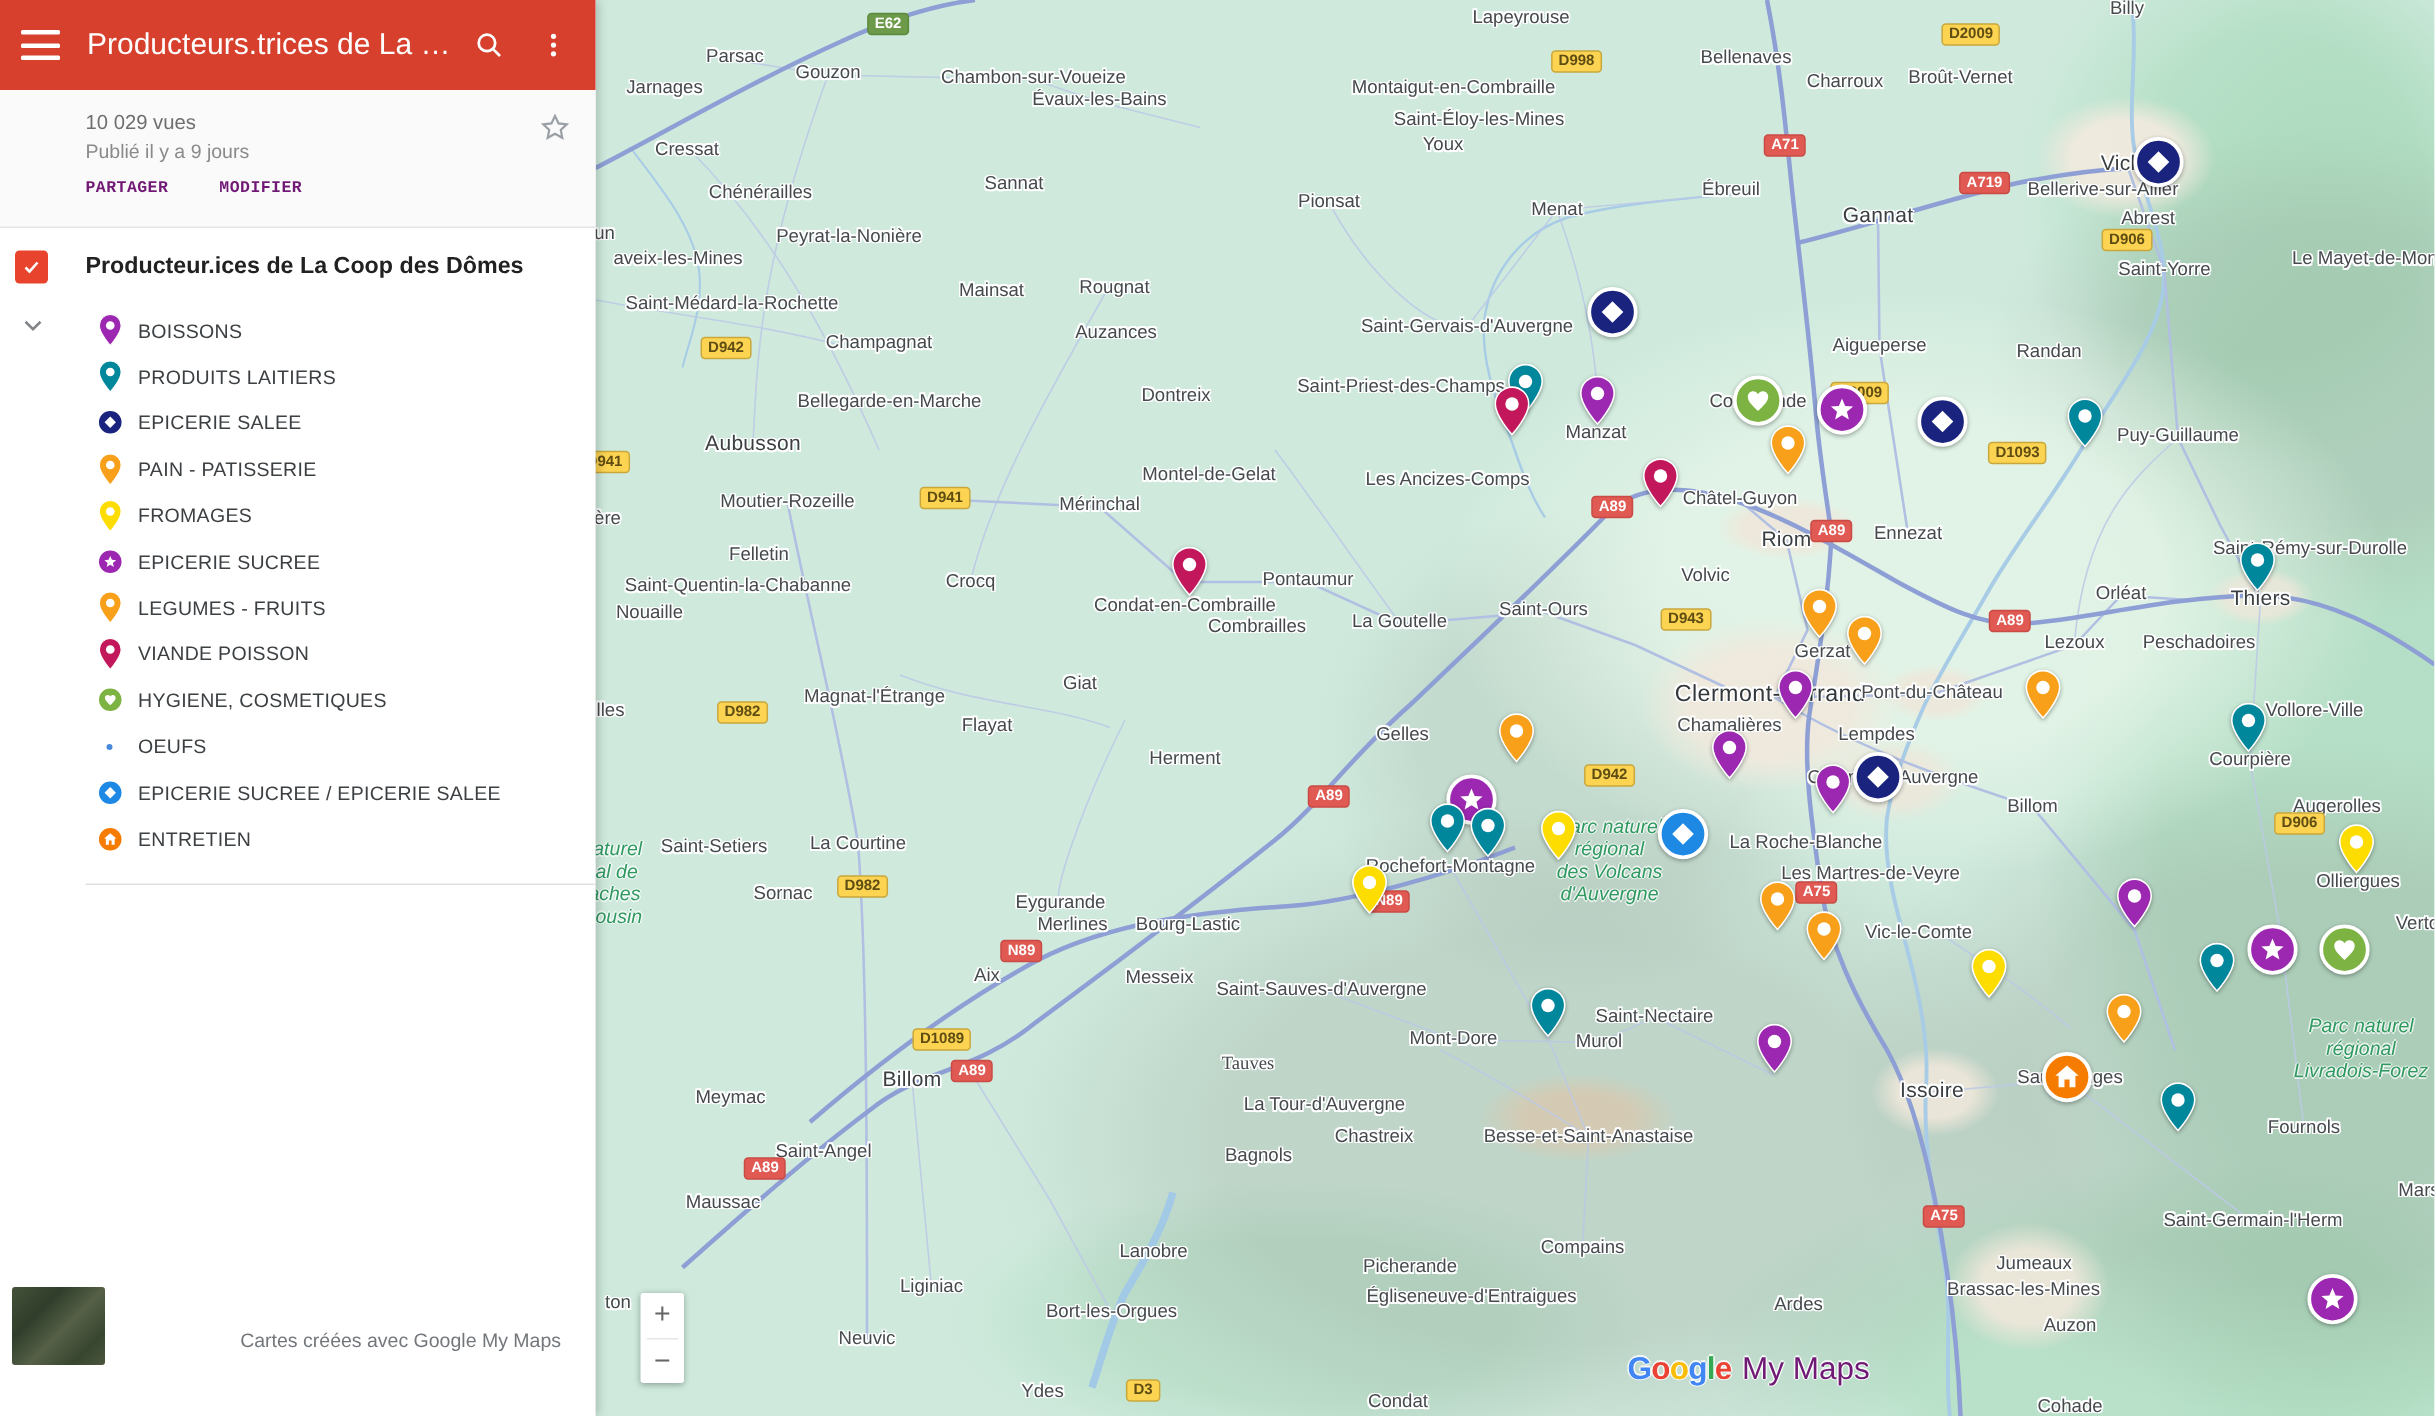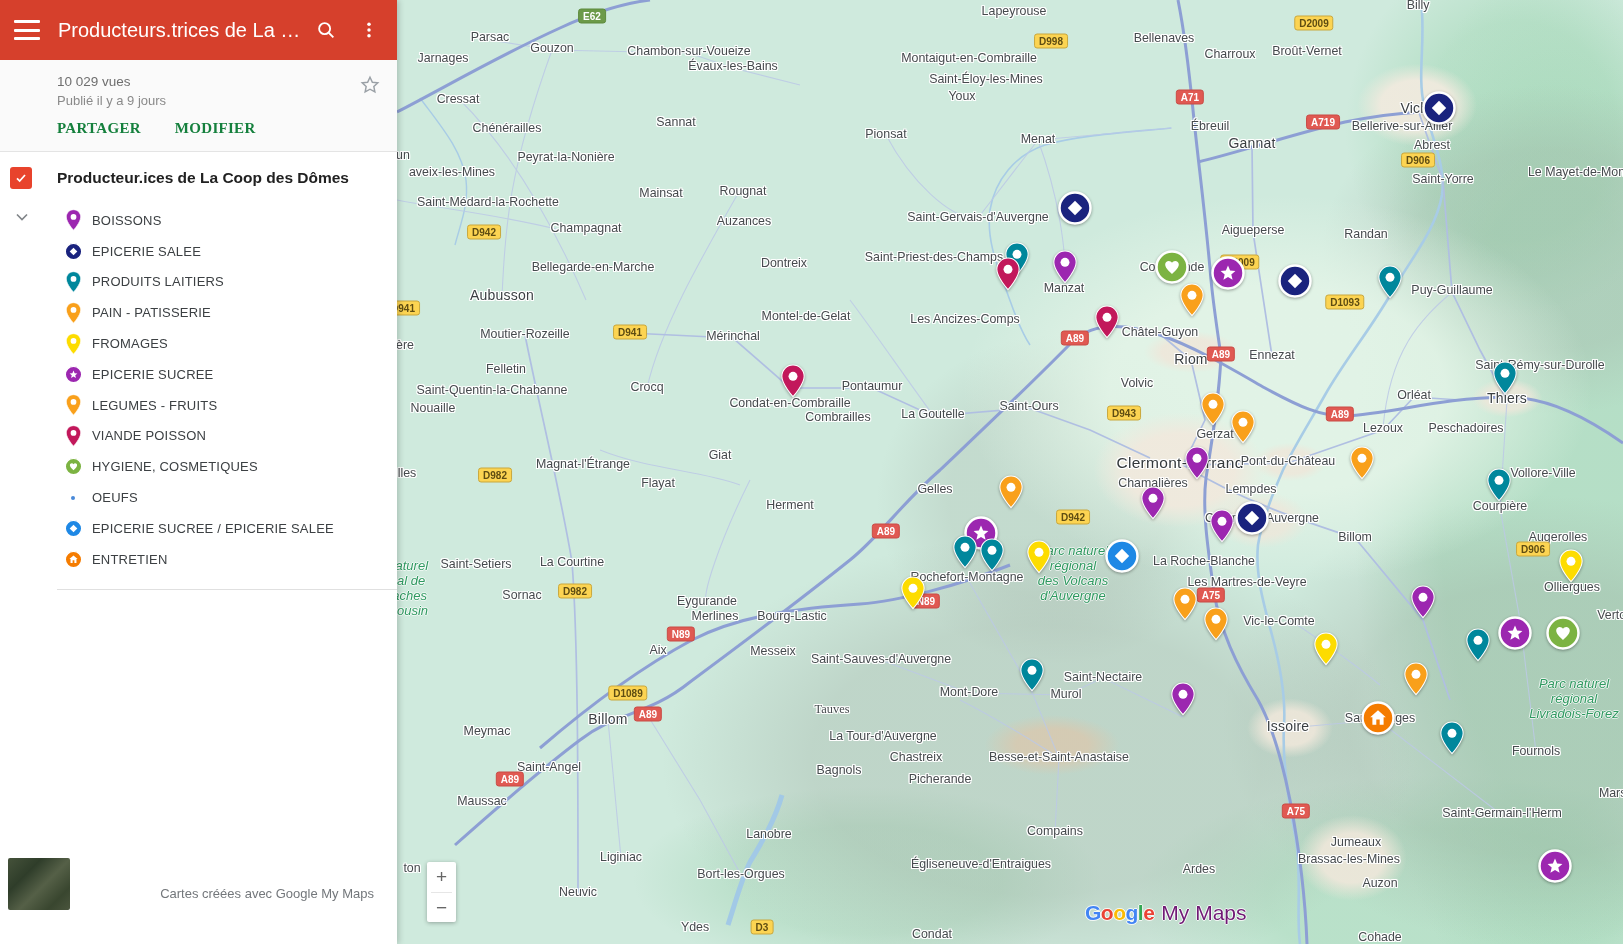--- a/index.html
+++ b/index.html
@@ -12,21 +12,21 @@
   .topbar { position:relative; height:60px; background:#d6402c; display:flex; align-items:center; padding:0 14px; }
   .hamburger { width:26px; height:20px; display:flex; flex-direction:column; justify-content:space-between; cursor:pointer; background:none; border:none; }
   .hamburger span { display:block; height:3px; background:#fff; border-radius:1px; }
   .topbar h1 { color:#fff; font-size:20px; font-weight:400; margin-left:18px; flex:1; white-space:nowrap; overflow:hidden; }
   .icon-btn { background:none; border:none; cursor:pointer; padding:4px; display:flex; align-items:center; }
   .infobox { position:relative; padding:14px 16px 12px 57px; background:#fafafa; border-bottom:1px solid #e4e4e4; height:92px; }
   .views { font-size:13.5px; color:#6f6f6f; }
   .published { font-size:13px; color:#8a8a8a; margin-top:4px; }
   .star-btn { position:absolute; right:16px; top:14px; background:none; border:none; cursor:pointer; }
   .actions { margin-top:12px; display:flex; gap:34px; }
-  .actions button { background:none; border:none; color:#15803d; font-weight:bold; font-size:15px; letter-spacing:.3px; cursor:pointer; font-family:Liberation Serif, serif; }
+  .actions button { background:none; border:none; color:#701a75; font-weight:bold; font-size:11px; letter-spacing:.3px; cursor:pointer; font-family:Liberation Mono, monospace; }
 
   .legend { position:relative; padding-top:15px; }
   .legend-head { display:flex; align-items:flex-start; padding:0 16px 0 10px; }
   .checkbox { width:22px; height:22px; background:#e8432c; border-radius:3px; display:inline-flex; align-items:center; justify-content:center; cursor:pointer; flex:none; }
   .legend-title { font-size:15.5px; font-weight:bold; color:#212121; margin-left:25px; margin-top:2px; }
   .legend-body { position:relative; margin-top:16px; }
   .chevron { position:absolute; left:12px; top:2px; cursor:pointer; }
   .legend-list { list-style:none; }
   .legend-item { display:flex; align-items:center; height:30.8px; padding-left:62px; cursor:pointer; }
   .legend-item .licon { width:22px; display:flex; justify-content:center; align-items:center; flex:none; }
@@ -155,35 +155,35 @@
               <span class="licon">
                 <svg width="17" height="22" viewBox="0 0 24 32">
                   <path d="M12 1C6.1 1 1.5 5.7 1.5 11.6 1.5 19.2 12 30.8 12 30.8s10.5-11.6 10.5-19.2C22.5 5.7 17.9 1 12 1Z" fill="#9C27B0" stroke="#fff" stroke-width="1"></path>
                   <circle cx="12" cy="11.6" r="4.2" fill="#fff"></circle>
                 </svg>
               </span>
               <span class="llabel">BOISSONS</span>
             </li>
             <li class="legend-item">
               <span class="licon">
+                <svg width="17" height="22" viewBox="0 0 24 32">
+                  <path d="M12 1C6.1 1 1.5 5.7 1.5 11.6 1.5 19.2 12 30.8 12 30.8s10.5-11.6 10.5-19.2C22.5 5.7 17.9 1 12 1Z" fill="#00879C" stroke="#fff" stroke-width="1"></path>
+                  <circle cx="12" cy="11.6" r="4.2" fill="#fff"></circle>
+                </svg>
+              </span>
+              <span class="llabel">PRODUITS LAITIERS</span>
+            </li>
+            <li class="legend-item">
+              <span class="licon">
                 <svg width="19" height="19" viewBox="0 0 36 36">
                   <circle cx="18" cy="18" r="15.5" fill="#1A237E" stroke="#fff" stroke-width="2.5"></circle>
                   <rect x="12.9" y="12.9" width="10.2" height="10.2" transform="rotate(45 18 18)" fill="#fff"></rect>
                 </svg>
               </span>
               <span class="llabel">EPICERIE SALEE</span>
-            </li>
-            <li class="legend-item">
-              <span class="licon">
-                <svg width="17" height="22" viewBox="0 0 24 32">
-                  <path d="M12 1C6.1 1 1.5 5.7 1.5 11.6 1.5 19.2 12 30.8 12 30.8s10.5-11.6 10.5-19.2C22.5 5.7 17.9 1 12 1Z" fill="#00879C" stroke="#fff" stroke-width="1"></path>
-                  <circle cx="12" cy="11.6" r="4.2" fill="#fff"></circle>
-                </svg>
-              </span>
-              <span class="llabel">PRODUITS LAITIERS</span>
             </li>
             <li class="legend-item">
               <span class="licon">
                 <svg width="17" height="22" viewBox="0 0 24 32">
                   <path d="M12 1C6.1 1 1.5 5.7 1.5 11.6 1.5 19.2 12 30.8 12 30.8s10.5-11.6 10.5-19.2C22.5 5.7 17.9 1 12 1Z" fill="#F9A01B" stroke="#fff" stroke-width="1"></path>
                   <circle cx="12" cy="11.6" r="4.2" fill="#fff"></circle>
                 </svg>
               </span>
               <span class="llabel">PAIN - PATISSERIE</span>
             </li>
@@ -343,21 +343,21 @@
         <span class="mlabel lg" style="left: 105px; top: 295px;">Aubusson</span>
         <span class="mlabel" style="left: 409px; top: 316px;">Montel-de-Gelat</span>
         <span class="mlabel" style="left: 617px; top: 11px;">Lapeyrouse</span>
         <span class="mlabel" style="left: 767px; top: 38px;">Bellenaves</span>
         <span class="mlabel" style="left: 572px; top: 58px;">Montaigut-en-Combraille</span>
         <span class="mlabel" style="left: 589px; top: 79px;">Saint-Éloy-les-Mines</span>
         <span class="mlabel" style="left: 565px; top: 96px;">Youx</span>
         <span class="mlabel" style="left: 833px; top: 54px;">Charroux</span>
         <span class="mlabel" style="left: 489px; top: 134px;">Pionsat</span>
         <span class="mlabel" style="left: 641px; top: 139px;">Menat</span>
-        <span class="mlabel" style="left: 796px; top: 126px; padding-left: 34px;">Ébreuil</span>
+        <span class="mlabel" style="left: 740px; top: 126px; padding-left: 34px;">Ébreuil</span>
         <span class="mlabel" style="left: 581px; top: 217px;">Saint-Gervais-d'Auvergne</span>
         <span class="mlabel" style="left: 537px; top: 257px;">Saint-Priest-des-Champs</span>
         <span class="mlabel" style="left: 667px; top: 288px;">Manzat</span>
         <span class="mlabel" style="left: 775px; top: 267px;">Combronde</span>
         <span class="mlabel" style="left: 568px; top: 319px;">Les Ancizes-Comps</span>
         <span class="mlabel" style="left: 1021px; top: 5px;">Billy</span>
         <span class="mlabel" style="left: 910px; top: 51px;">Broût-Vernet</span>
         <span class="mlabel lg" style="left: 1021px; top: 108px;">Vichy</span>
         <span class="mlabel" style="left: 1005px; top: 126px;">Bellerive-sur-Allier</span>
         <span class="mlabel lg" style="left: 855px; top: 143px;">Gannat</span>
@@ -430,21 +430,21 @@
         <span class="mlabel" style="left: 15px; top: 868px;">ton</span>
         <span class="mlabel" style="left: 484px; top: 659px;">Saint-Sauves-d'Auvergne</span>
         <span class="mlabel" style="left: 706px; top: 677px;">Saint-Nectaire</span>
         <span class="mlabel" style="left: 572px; top: 692px;">Mont-Dore</span>
         <span class="mlabel" style="left: 669px; top: 694px;">Murol</span>
         <span class="mlabel" style="left: 435px; top: 709px; font-family: Liberation Serif, serif;">Tauves</span>
         <span class="mlabel" style="left: 486px; top: 736px;">La Tour-d'Auvergne</span>
         <span class="mlabel" style="left: 519px; top: 757px;">Chastreix</span>
         <span class="mlabel" style="left: 662px; top: 757px;">Besse-et-Saint-Anastaise</span>
         <span class="mlabel" style="left: 442px; top: 770px;">Bagnols</span>
-        <span class="mlabel" style="left: 543px; top: 779px; text-align: right;">Picherande</span>
+        <span class="mlabel" style="left: 543px; top: 844px; text-align: right;">Picherande</span>
         <span class="mlabel" style="left: 658px; top: 831px;">Compains</span>
         <span class="mlabel" style="left: 584px; top: 864px;">Égliseneuve-d'Entraigues</span>
         <span class="mlabel" style="left: 802px; top: 869px;">Ardes</span>
         <span class="mlabel" style="left: 535px; top: 934px;">Condat</span>
         <span class="mlabel" style="left: 983px; top: 718px;">Sauxillanges</span>
         <span class="mlabel lg" style="left: 891px; top: 726px;">Issoire</span>
         <span class="mlabel" style="left: 1139px; top: 751px;">Fournols</span>
         <span class="mlabel" style="left: 1258px; top: 793px;">Marsac-en-Livradois</span>
         <span class="mlabel" style="left: 1105px; top: 813px;">Saint-Germain-l'Herm</span>
         <span class="mlabel" style="left: 959px; top: 842px;">Jumeaux</span>

